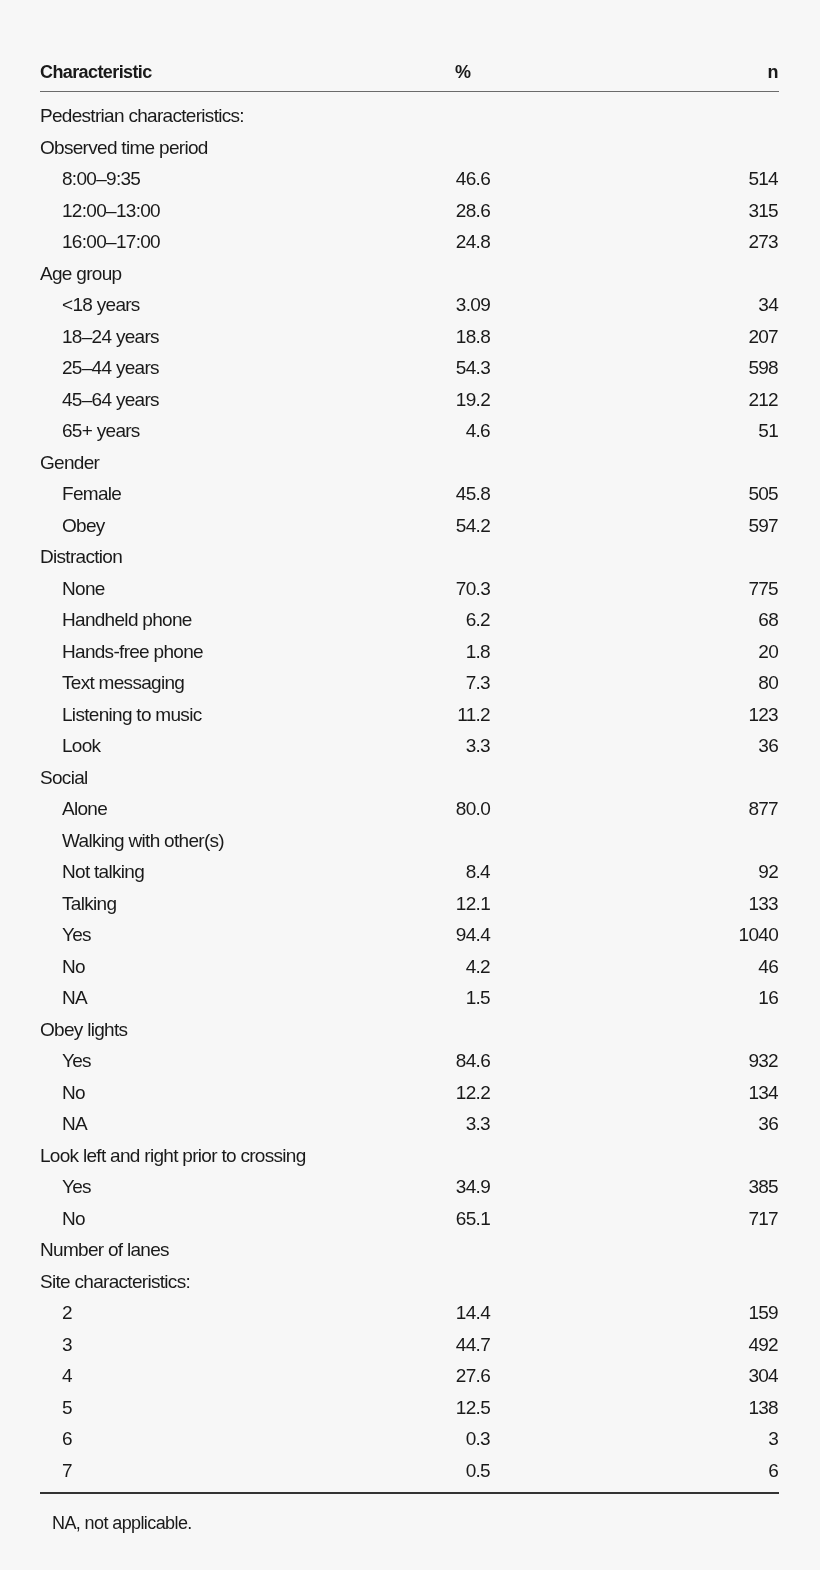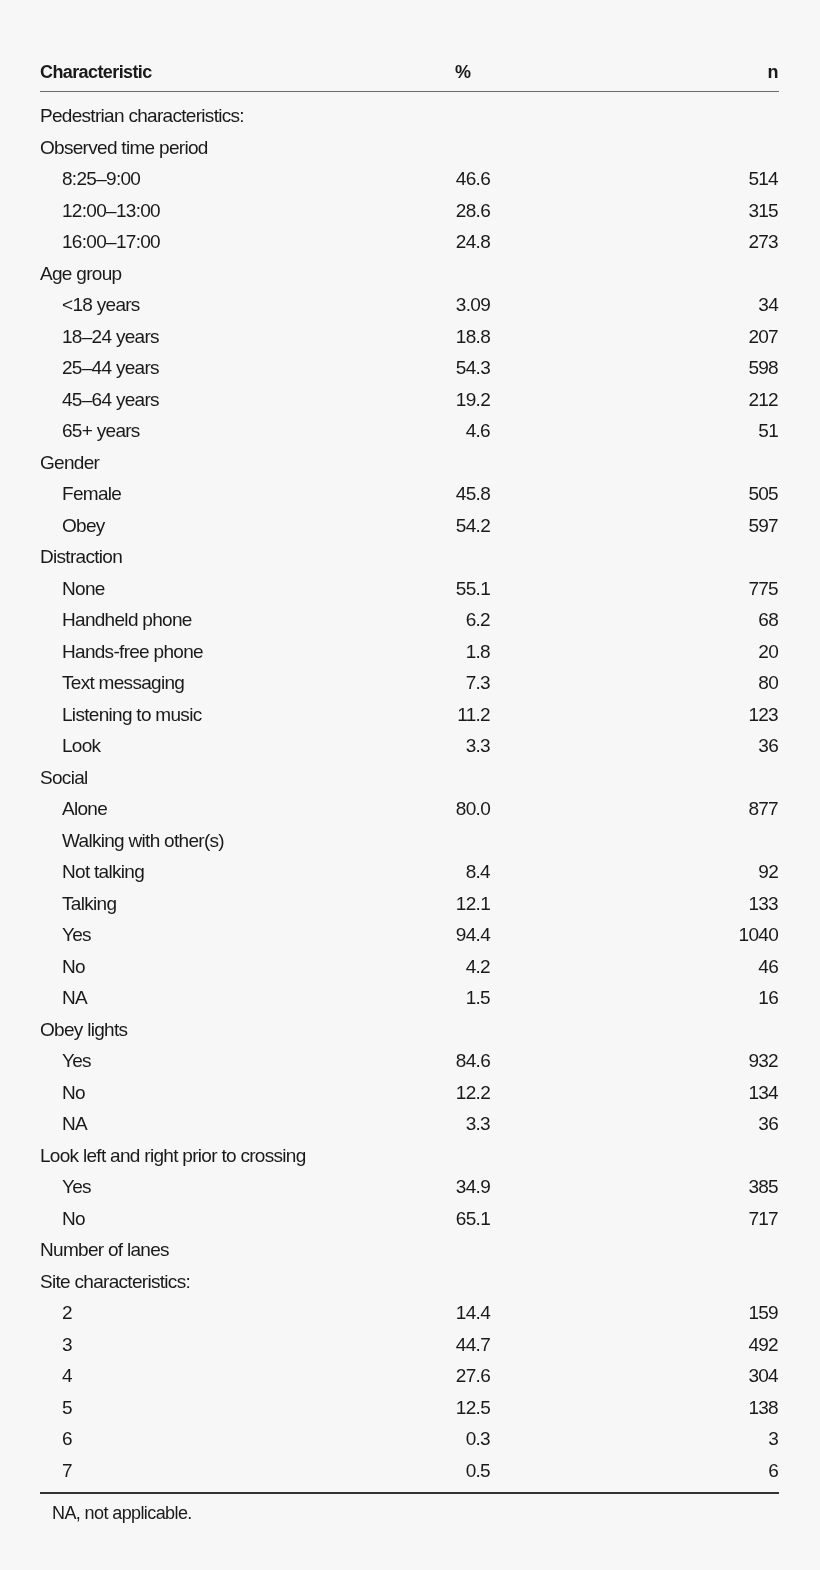--- a/index.html
+++ b/index.html
@@ -59,21 +59,21 @@
     .row .pct { right: 289px; }
     .row .n { right: 1px; }
     .bottom-rule {
       border-top: 2px solid #333333;
       margin-top: 6px;
     }
     .footnote {
       font-size: 18px;
       letter-spacing: -0.6px;
       padding-left: 12px;
-      padding-top: 8px;
+      padding-top: 18px;
       line-height: 22px;
     }
   </style>
 </head>
 <body>
 
 <div class="table-wrap">
   <div class="header-row">
     <span class="h-char">Characteristic</span>
     <span class="h-pct">%</span>
@@ -84,21 +84,21 @@
         <span class="label">Pedestrian characteristics:</span>
         <span class="pct"></span>
         <span class="n"></span>
       </div>
       <div class="row">
         <span class="label">Observed time period</span>
         <span class="pct"></span>
         <span class="n"></span>
       </div>
       <div class="row sub">
-        <span class="label">8:25–9:00</span>
+        <span class="label">8:00–9:35</span>
         <span class="pct">46.6</span>
         <span class="n">514</span>
       </div>
       <div class="row sub">
         <span class="label">12:00–13:00</span>
         <span class="pct">28.6</span>
         <span class="n">315</span>
       </div>
       <div class="row sub">
         <span class="label">16:00–17:00</span>
@@ -150,21 +150,21 @@
         <span class="pct">54.2</span>
         <span class="n">597</span>
       </div>
       <div class="row">
         <span class="label">Distraction</span>
         <span class="pct"></span>
         <span class="n"></span>
       </div>
       <div class="row sub">
         <span class="label">None</span>
-        <span class="pct">55.1</span>
+        <span class="pct">70.3</span>
         <span class="n">775</span>
       </div>
       <div class="row sub">
         <span class="label">Handheld phone</span>
         <span class="pct">6.2</span>
         <span class="n">68</span>
       </div>
       <div class="row sub">
         <span class="label">Hands-free phone</span>
         <span class="pct">1.8</span>

